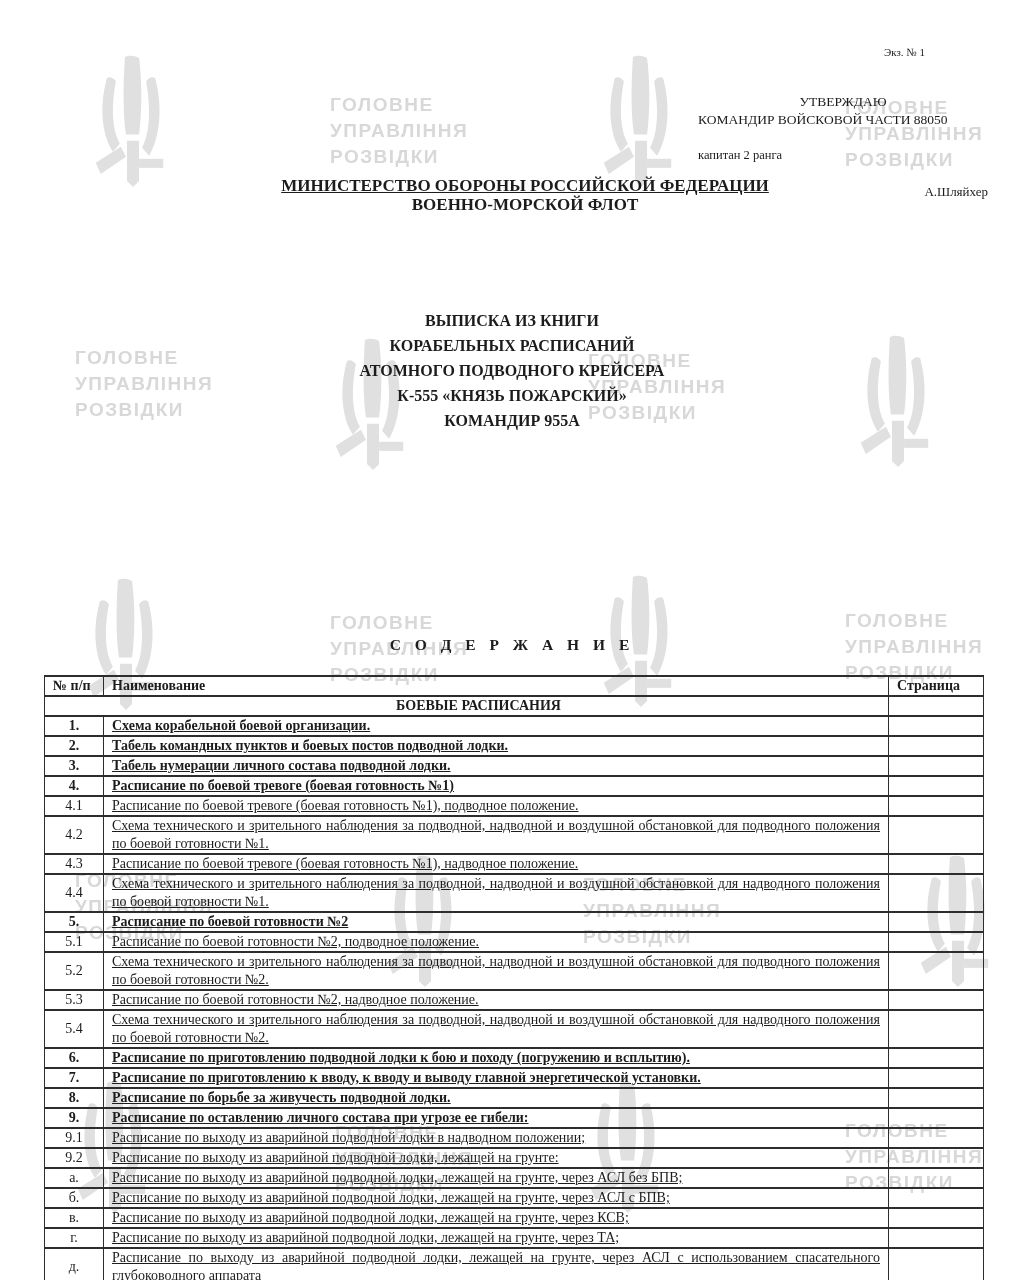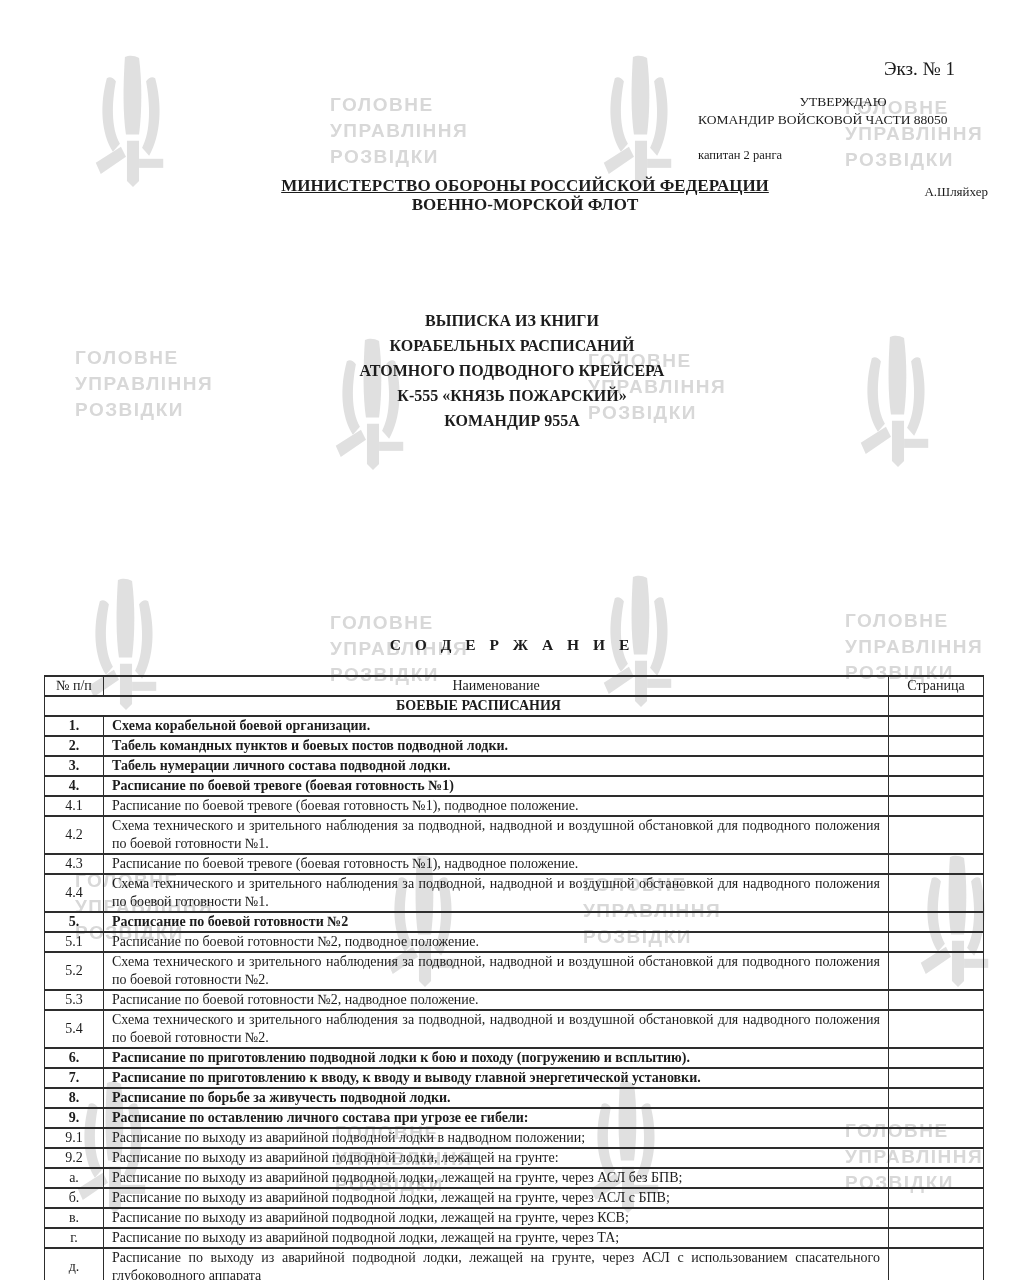--- a/index.html
+++ b/index.html
@@ -13,21 +13,21 @@
   .wm-trident{position:absolute;width:102px;height:136px;}
   .wm-trident svg{width:100%;height:100%;display:block;}
   .wm-text{
     position:absolute;width:160px;
     font-family:"Liberation Sans","DejaVu Sans",sans-serif;
     font-weight:bold;font-size:19px;line-height:26px;letter-spacing:1.5px;
     white-space:nowrap;
   }
   
   .content{position:absolute;inset:0;z-index:1;}
-  .copy-number{position:absolute;top:58px;left:884px;font-size:19px;}
+  .copy-number{position:absolute;top:46px;left:884px;font-size:11px;}
   .approval{position:absolute;top:94px;left:698px;width:290px;font-size:13.5px;}
   .approval .a-line1{text-align:center;}
   .approval .a-line2{margin-top:2px;}
   .approval .a-rank{text-align:left;font-size:12.5px;margin-top:20px;}
   .approval .a-name{text-align:right;font-size:13px;margin-top:21px;}
   .ministry{position:absolute;top:176px;left:0;width:100%;text-align:center;
     font-weight:bold;font-size:17px;line-height:19px;padding-left:13px;}
   .ministry .m-line1{text-decoration:underline;}
   .doc-title{position:absolute;top:308px;left:0;width:100%;text-align:center;
     font-weight:bold;font-size:16px;line-height:25px;}
@@ -41,23 +41,23 @@
   }
   table.toc col.c1{width:59px;}
   table.toc col.c2{width:785px;}
   table.toc col.c3{width:95px;}
   table.toc th,table.toc td{
     border-top:2px solid #2d2d2d;border-bottom:2px solid #2d2d2d;
     border-left:1px solid #2d2d2d;border-right:1px solid #2d2d2d;
     padding:0 8px;line-height:18px;vertical-align:middle;
     overflow:hidden;
   }
-  table.toc th{font-weight:normal;text-align:center;height:17px;border-radius:7px;}
+  table.toc th{font-weight:bold;text-align:left;height:17px;border-radius:7px;}
   td.c-num{text-align:center;height:17px;padding:0 2px;}
-  td.c-name{text-align:justify;}
+  td.c-name{text-align:justify;text-decoration:underline;}
   td.c-page{height:17px;}
   tr.section td{font-weight:bold;text-align:center;padding-left:32px;}
   tr.bold td{font-weight:bold;}
 </style>
 </head>
 <body>
 
 <svg width="0" height="0" style="position:absolute" aria-hidden="true">
   <symbol id="trident-symbol" viewBox="0 0 100 135">
     <path d="M26,26 C19,52 20,80 32,99 L39,91 C30,75 31,50 35,29 C32,25 29,24 26,26 Z"></path>

